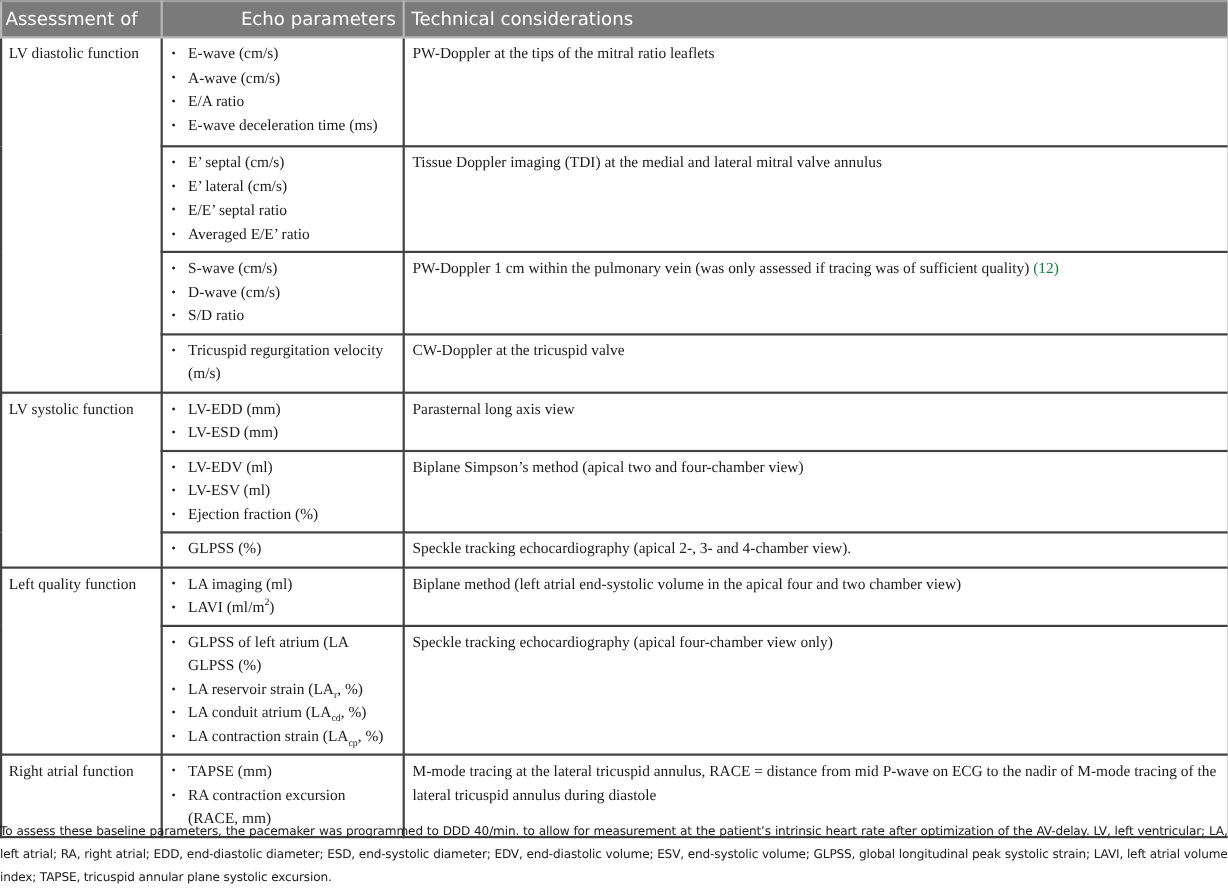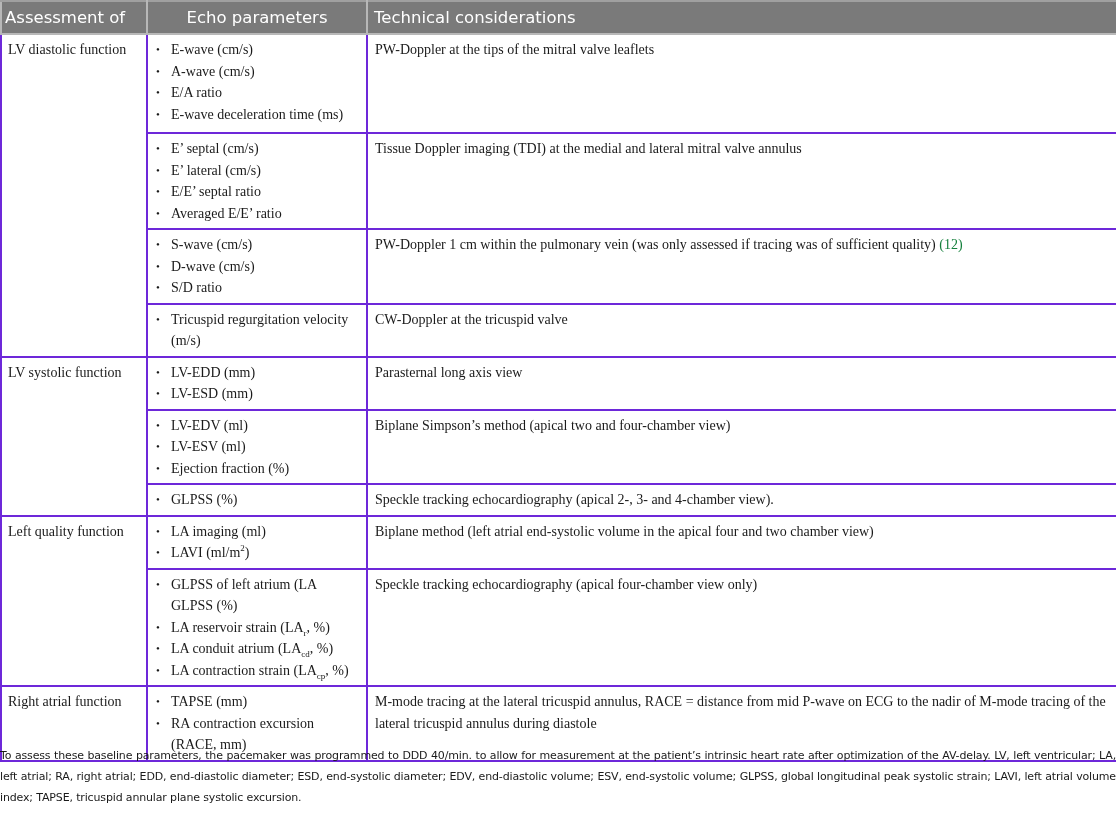--- a/index.html
+++ b/index.html
@@ -23,24 +23,24 @@
     font-weight: normal;
     font-size: 16.5px;
     height: 31px;
     padding: 0 6px;
     border: 2px solid #b8b8b8;
     border-top: 2px solid #a0a0a0;
     vertical-align: middle;
     white-space: nowrap;
   }
   table.echo th.h1 { text-align: left; padding-left: 3px; }
-  table.echo th.h2 { text-align: center; }
+  table.echo th.h2 { text-align: right; }
   table.echo th.h3 { text-align: left; }
   table.echo td {
-    border: 2px solid #6d28d9;
+    border: 2px solid #404040;
     vertical-align: top;
     padding: 4px 6px 4px 7px;
     line-height: 21.5px;
   }
   table.echo td.group { padding-left: 6px; }
   ul.params { list-style: none; margin: 0; padding: 0; }
   ul.params li {
     position: relative;
     padding-left: 16px;
   }
@@ -82,21 +82,21 @@
     <tr style="height:99px">
       <td class="group" rowspan="4">LV diastolic function</td>
       <td>
         <ul class="params">
           <li><span class="bullet">•</span><span>E-wave (cm/s)</span></li>
           <li><span class="bullet">•</span><span>A-wave (cm/s)</span></li>
           <li><span class="bullet">•</span><span>E/A ratio</span></li>
           <li><span class="bullet">•</span><span>E-wave deceleration time (ms)</span></li>
         </ul>
       </td>
-      <td>PW-Doppler at the tips of the mitral valve leaflets</td>
+      <td>PW-Doppler at the tips of the mitral ratio leaflets</td>
     </tr>
     <tr style="height:94px">
       <td>
         <ul class="params">
           <li><span class="bullet">•</span><span>E’ septal (cm/s)</span></li>
           <li><span class="bullet">•</span><span>E’ lateral (cm/s)</span></li>
           <li><span class="bullet">•</span><span>E/E’ septal ratio</span></li>
           <li><span class="bullet">•</span><span>Averaged E/E’ ratio</span></li>
         </ul>
       </td>

